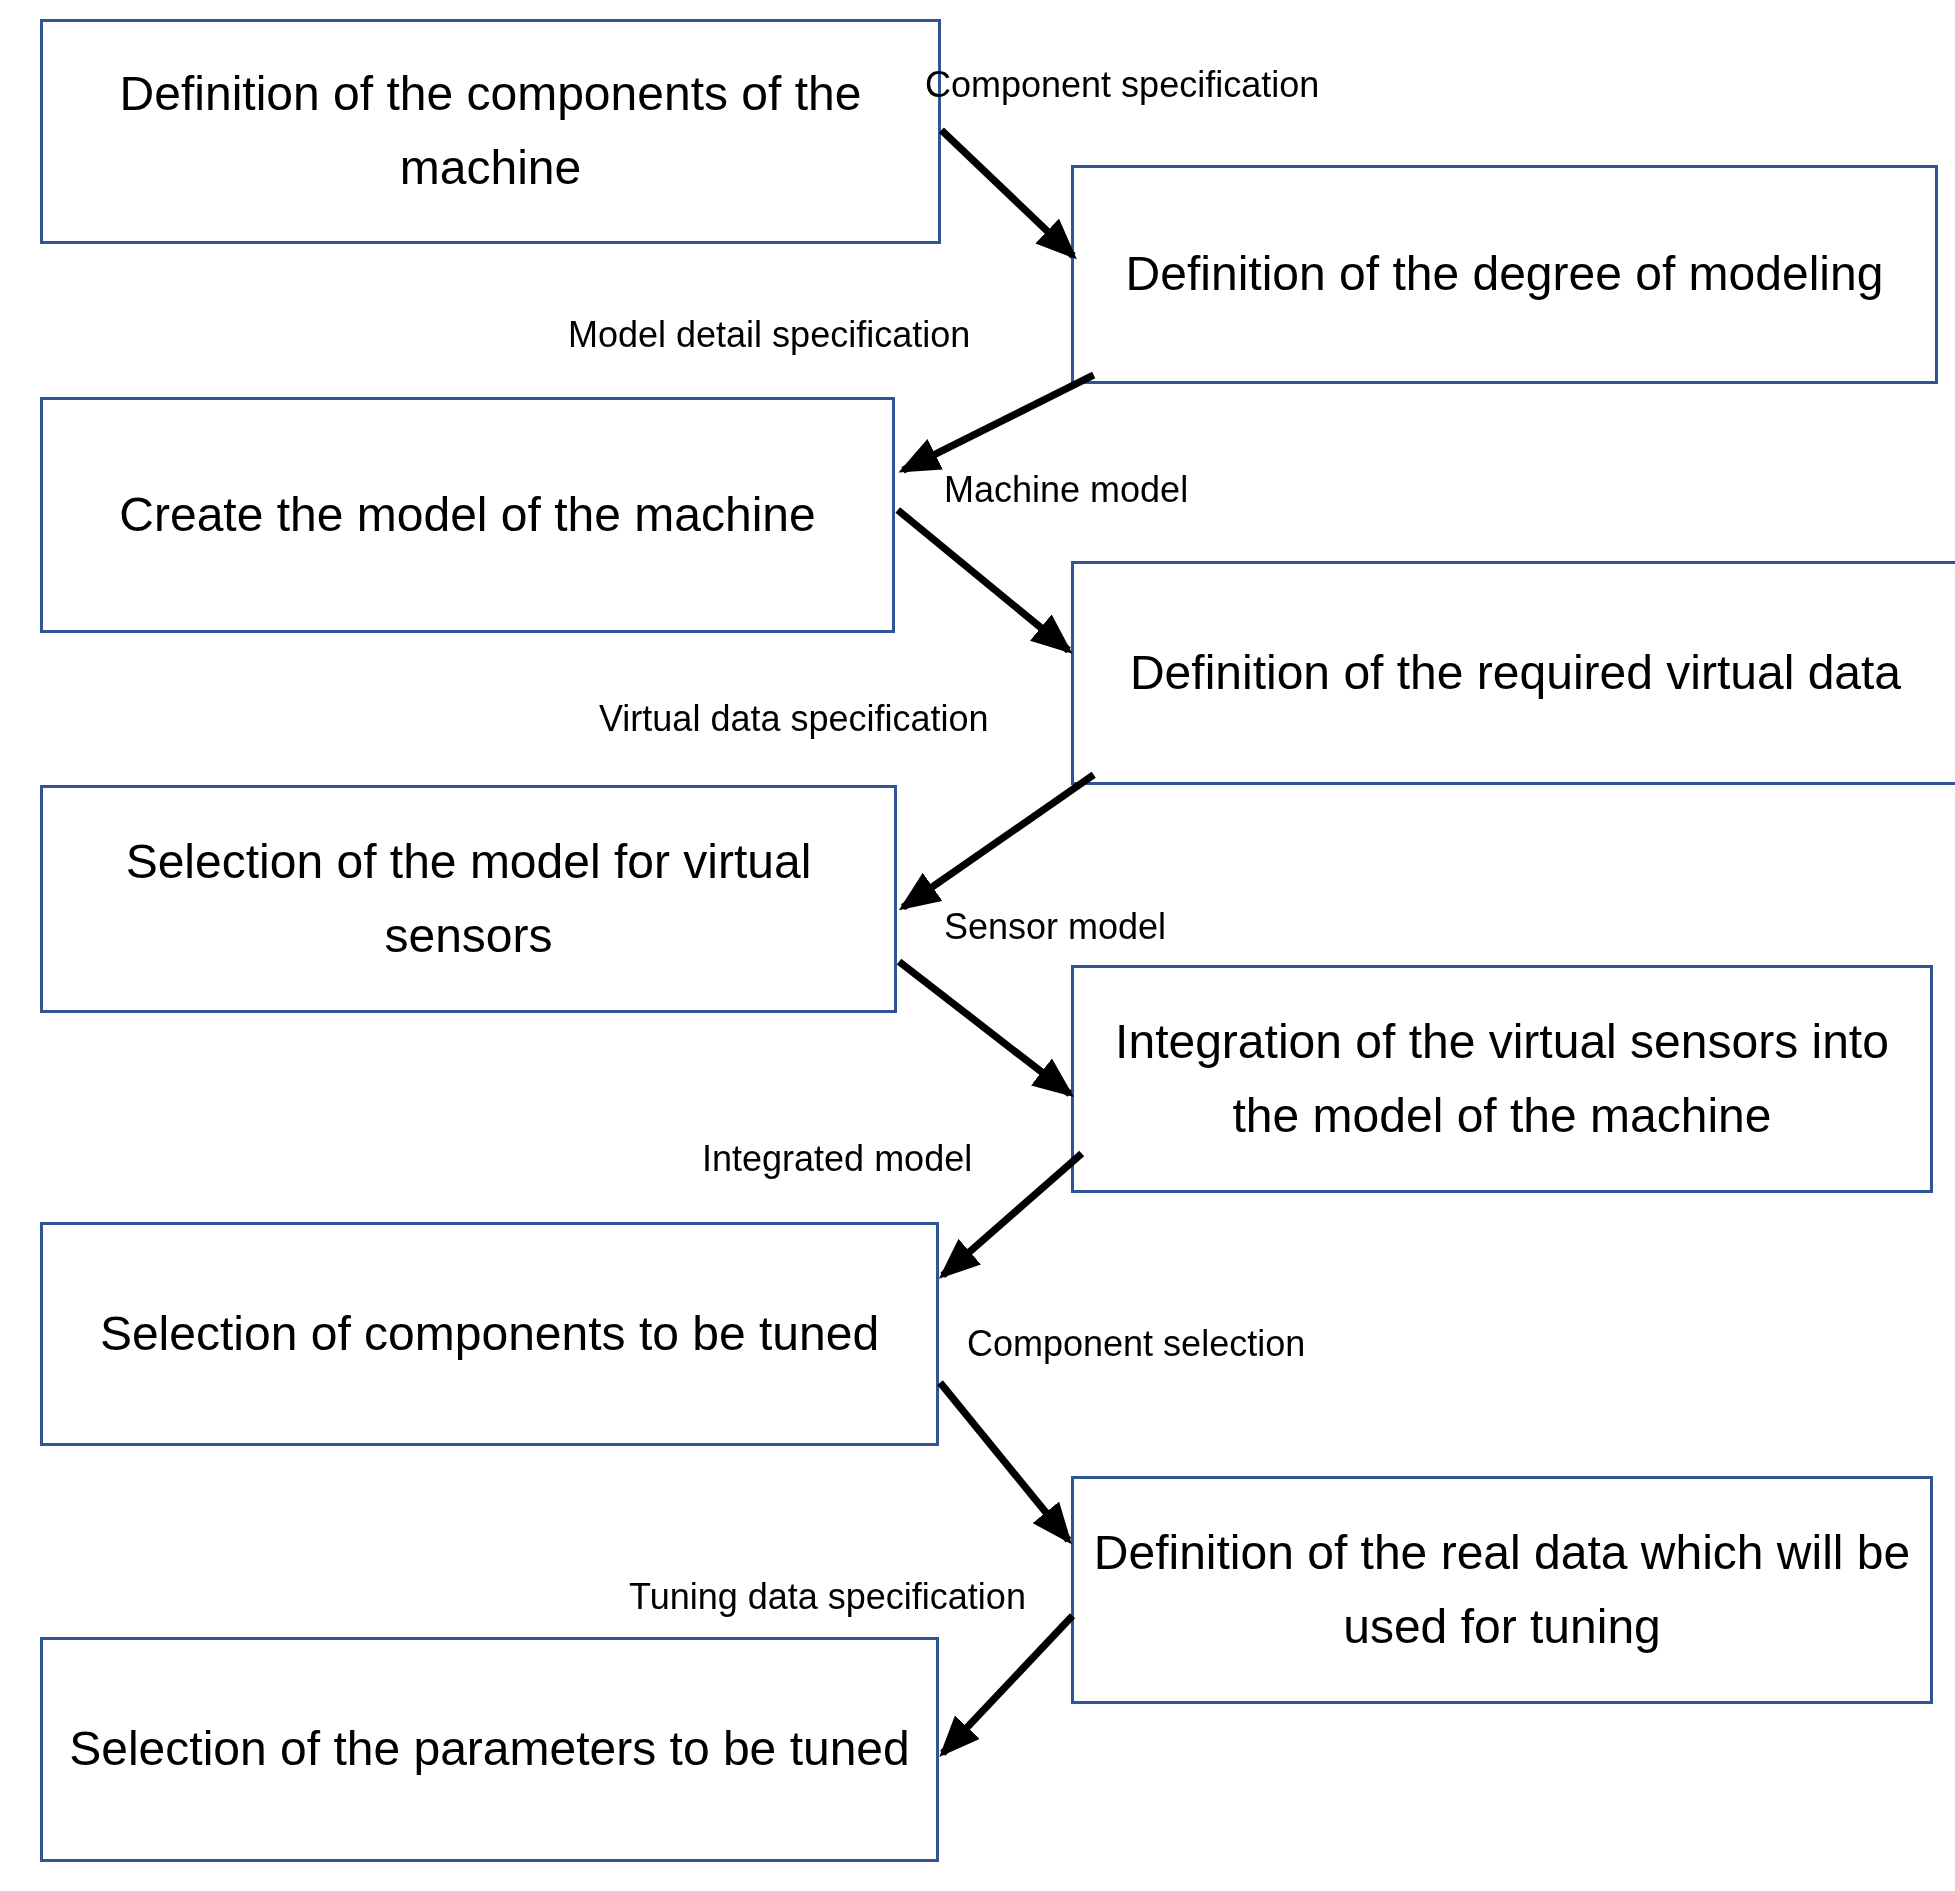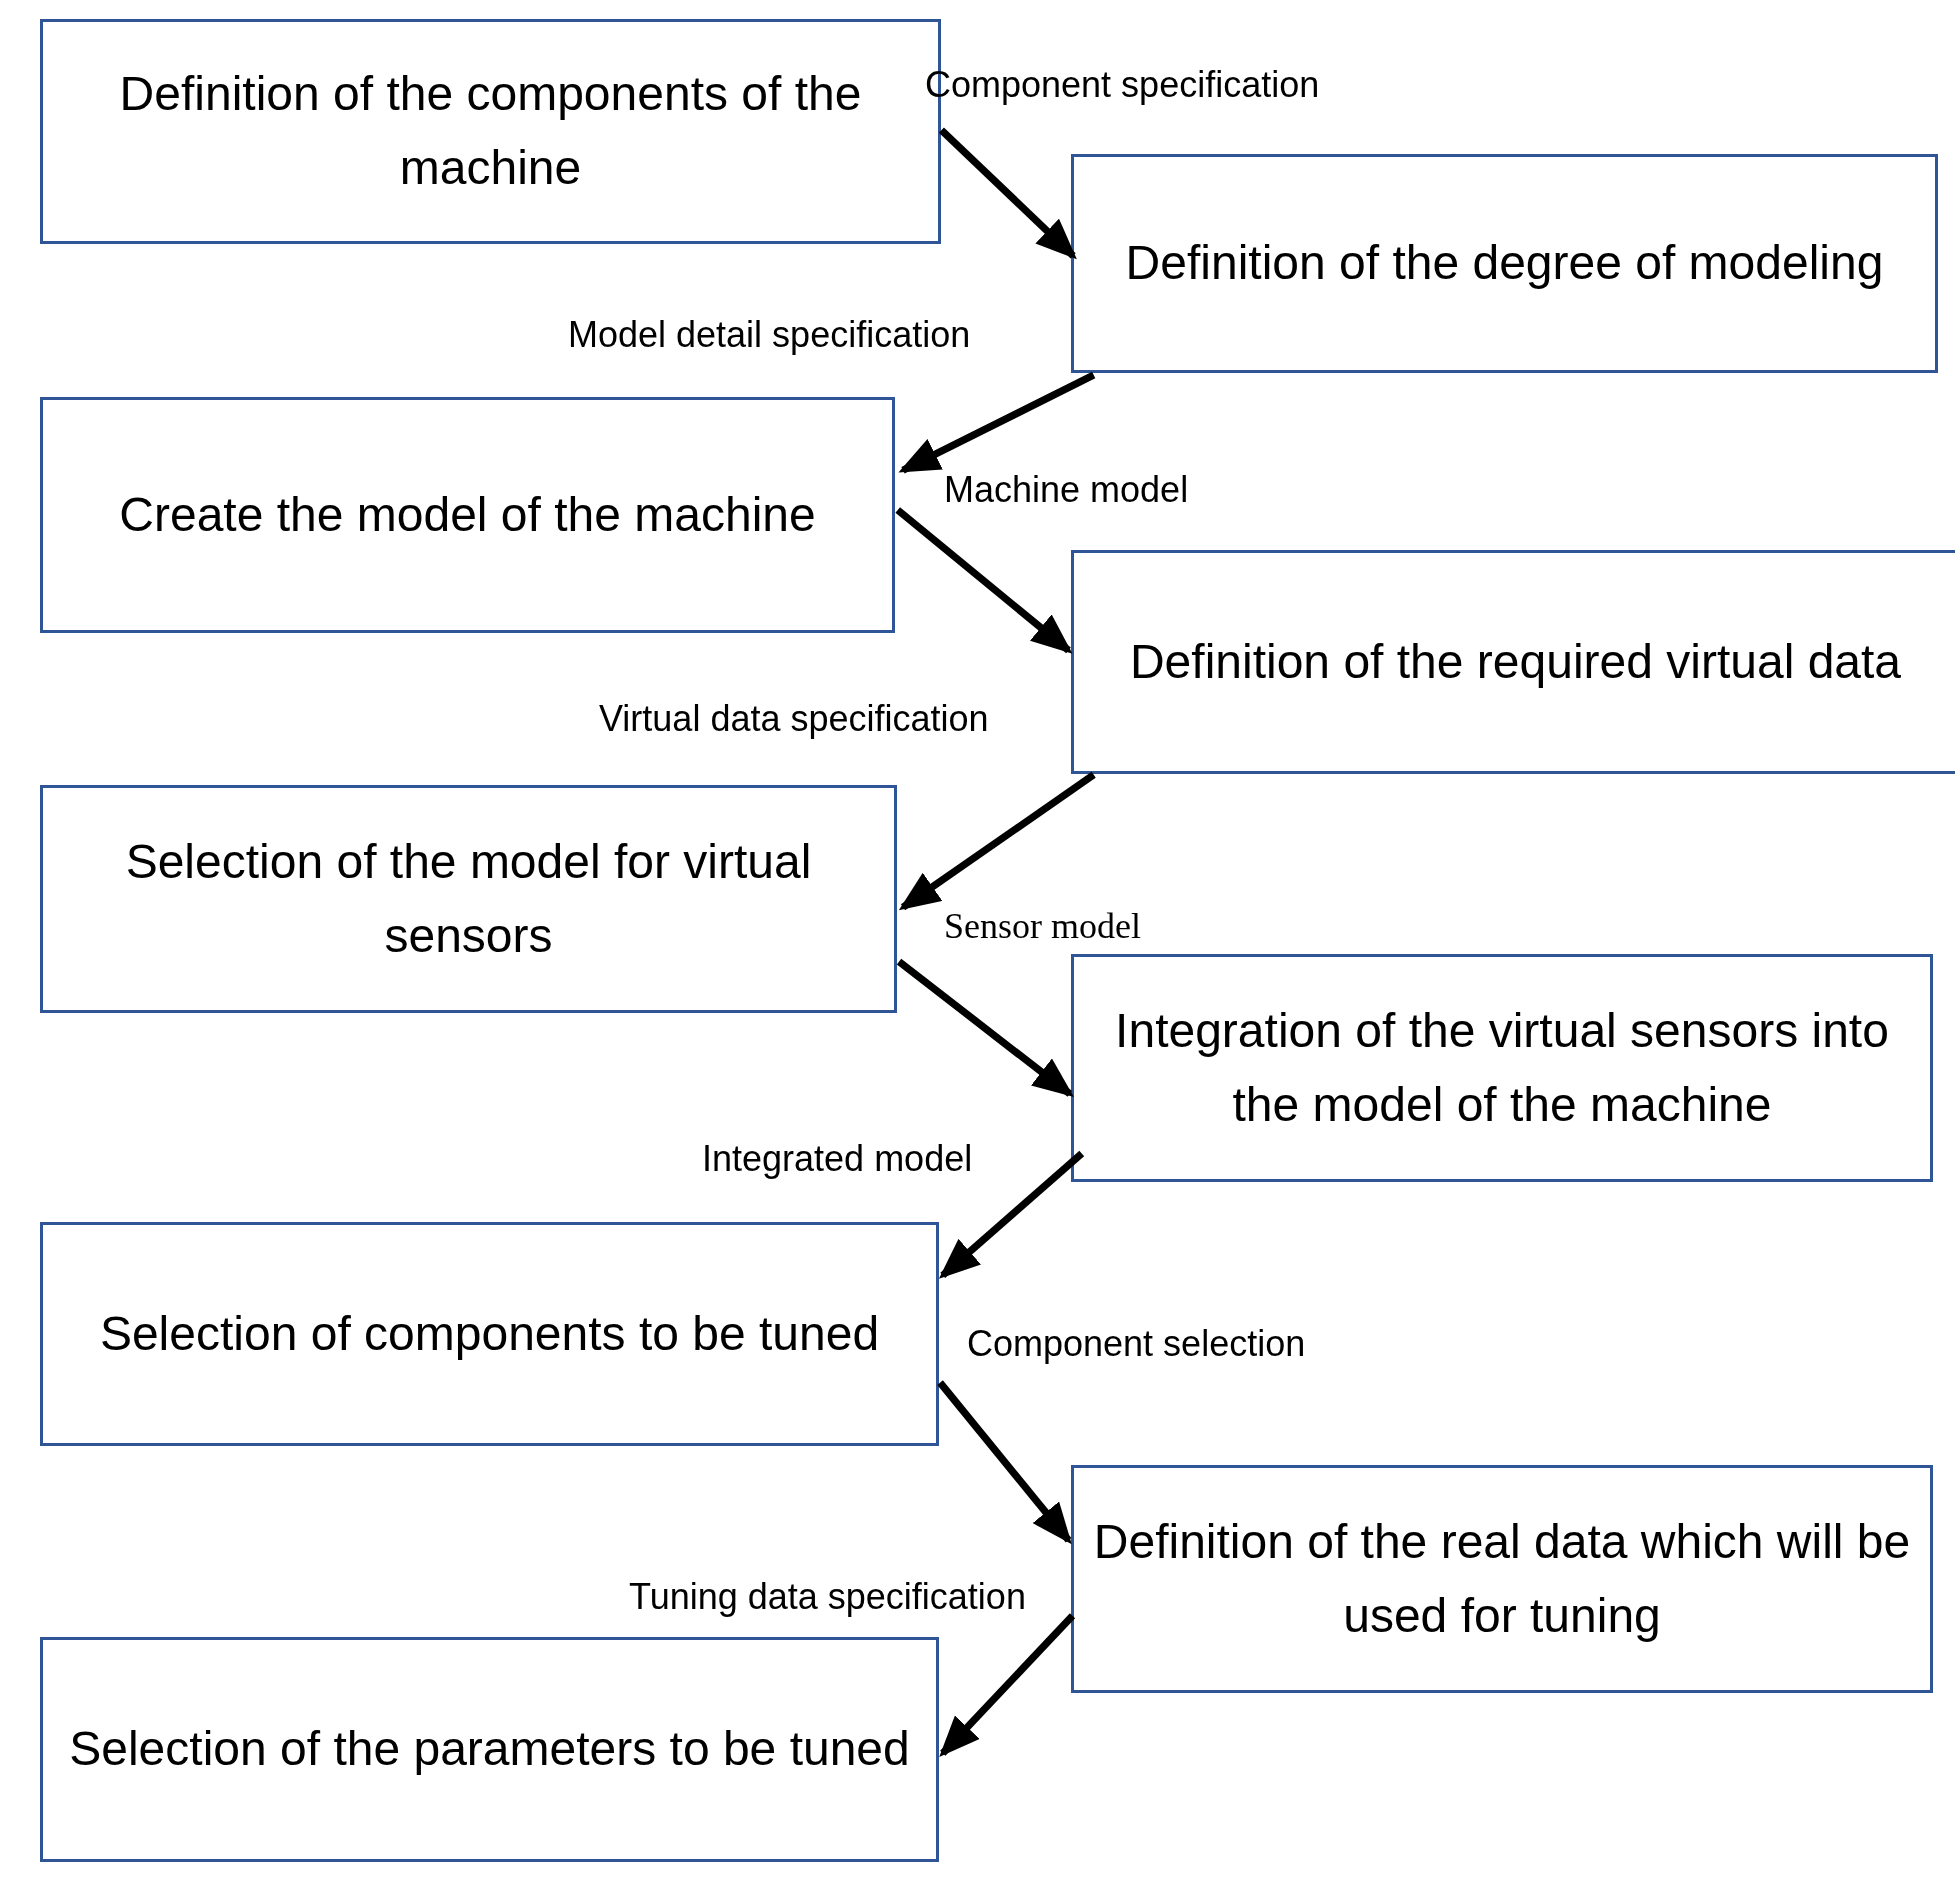--- a/index.html
+++ b/index.html
@@ -15,21 +15,21 @@
     position:absolute;
     background:#ffffff;
     border:3.3px solid #2F5597;
     box-sizing:border-box;
     display:flex;align-items:center;justify-content:center;
     text-align:center;
     font-size:48px;line-height:1.55;
     padding:0 20px;
     z-index:2;
   }
-  .fbox.rightcol{padding:0 8px;}
+  .fbox.rightcol{padding:0 8px;margin-top:11px;}
   .albl{
     position:absolute;
     font-size:36px;line-height:1.2;
     white-space:nowrap;
     z-index:3;
   }
   svg.arrows{
     position:absolute;left:0;top:0;
     z-index:5;
     pointer-events:none;
@@ -60,21 +60,21 @@
   <div class="fbox" style="left:40px;top:1637px;width:899px;height:225px;">Selection of the parameters to be tuned</div>
 
   <div class="albl" style="left:886px;top:63px;margin-left:39px;">Component specification</div>
 
   <div class="albl" style="left:568px;top:313px;">Model detail specification</div>
 
   <div class="albl" style="left:944px;top:468px;">Machine model</div>
 
   <div class="albl" style="left:599px;top:697px;">Virtual data specification</div>
 
-  <div class="albl" style="left:944px;top:905px;font-family:Liberation Serif, serif;">Sensor model</div>
+  <div class="albl" style="left:944px;top:905px;">Sensor model</div>
 
   <div class="albl" style="left:702px;top:1137px;">Integrated model</div>
 
   <div class="albl" style="left:967px;top:1322px;">Component selection</div>
 
   <div class="albl" style="left:629px;top:1575px;">Tuning data specification</div>
 
   <svg class="arrows" width="1955" height="1892" viewBox="0 0 2953 2857">
     <defs>
       <marker id="ah" viewBox="0 0 12 10" refX="10.5" refY="5" markerWidth="62" markerHeight="52" orient="auto" markerUnits="userSpaceOnUse">

